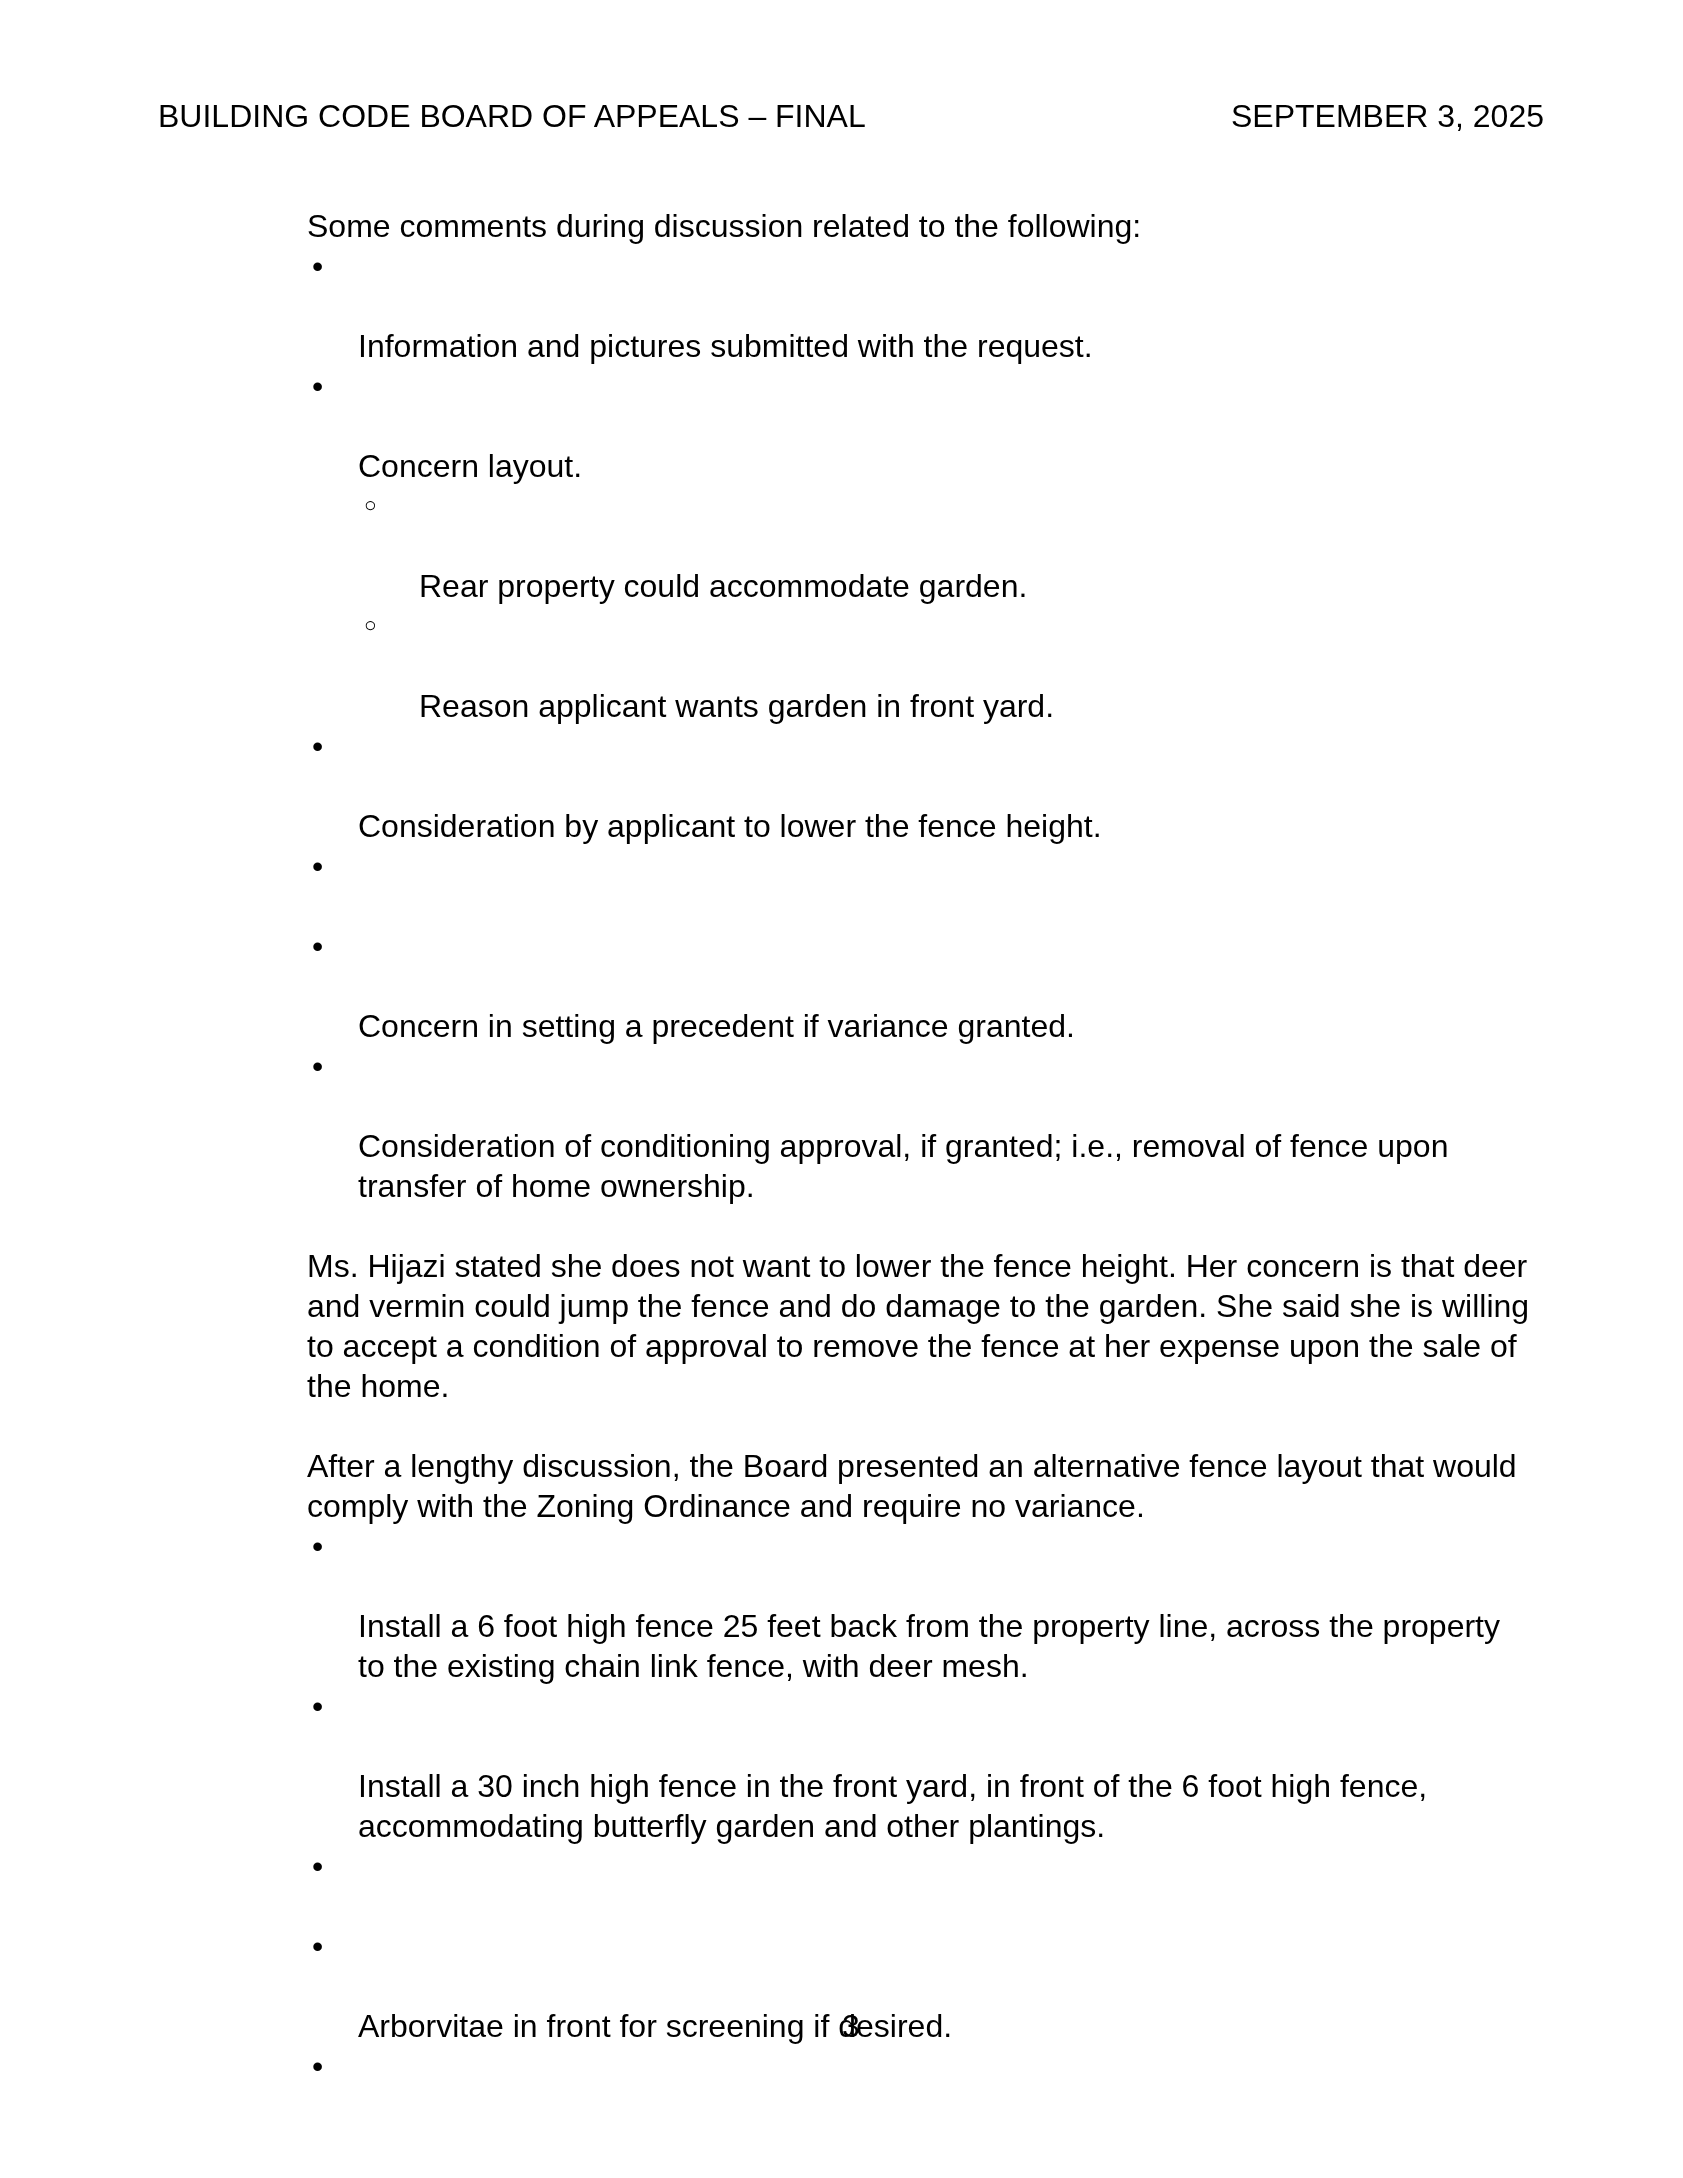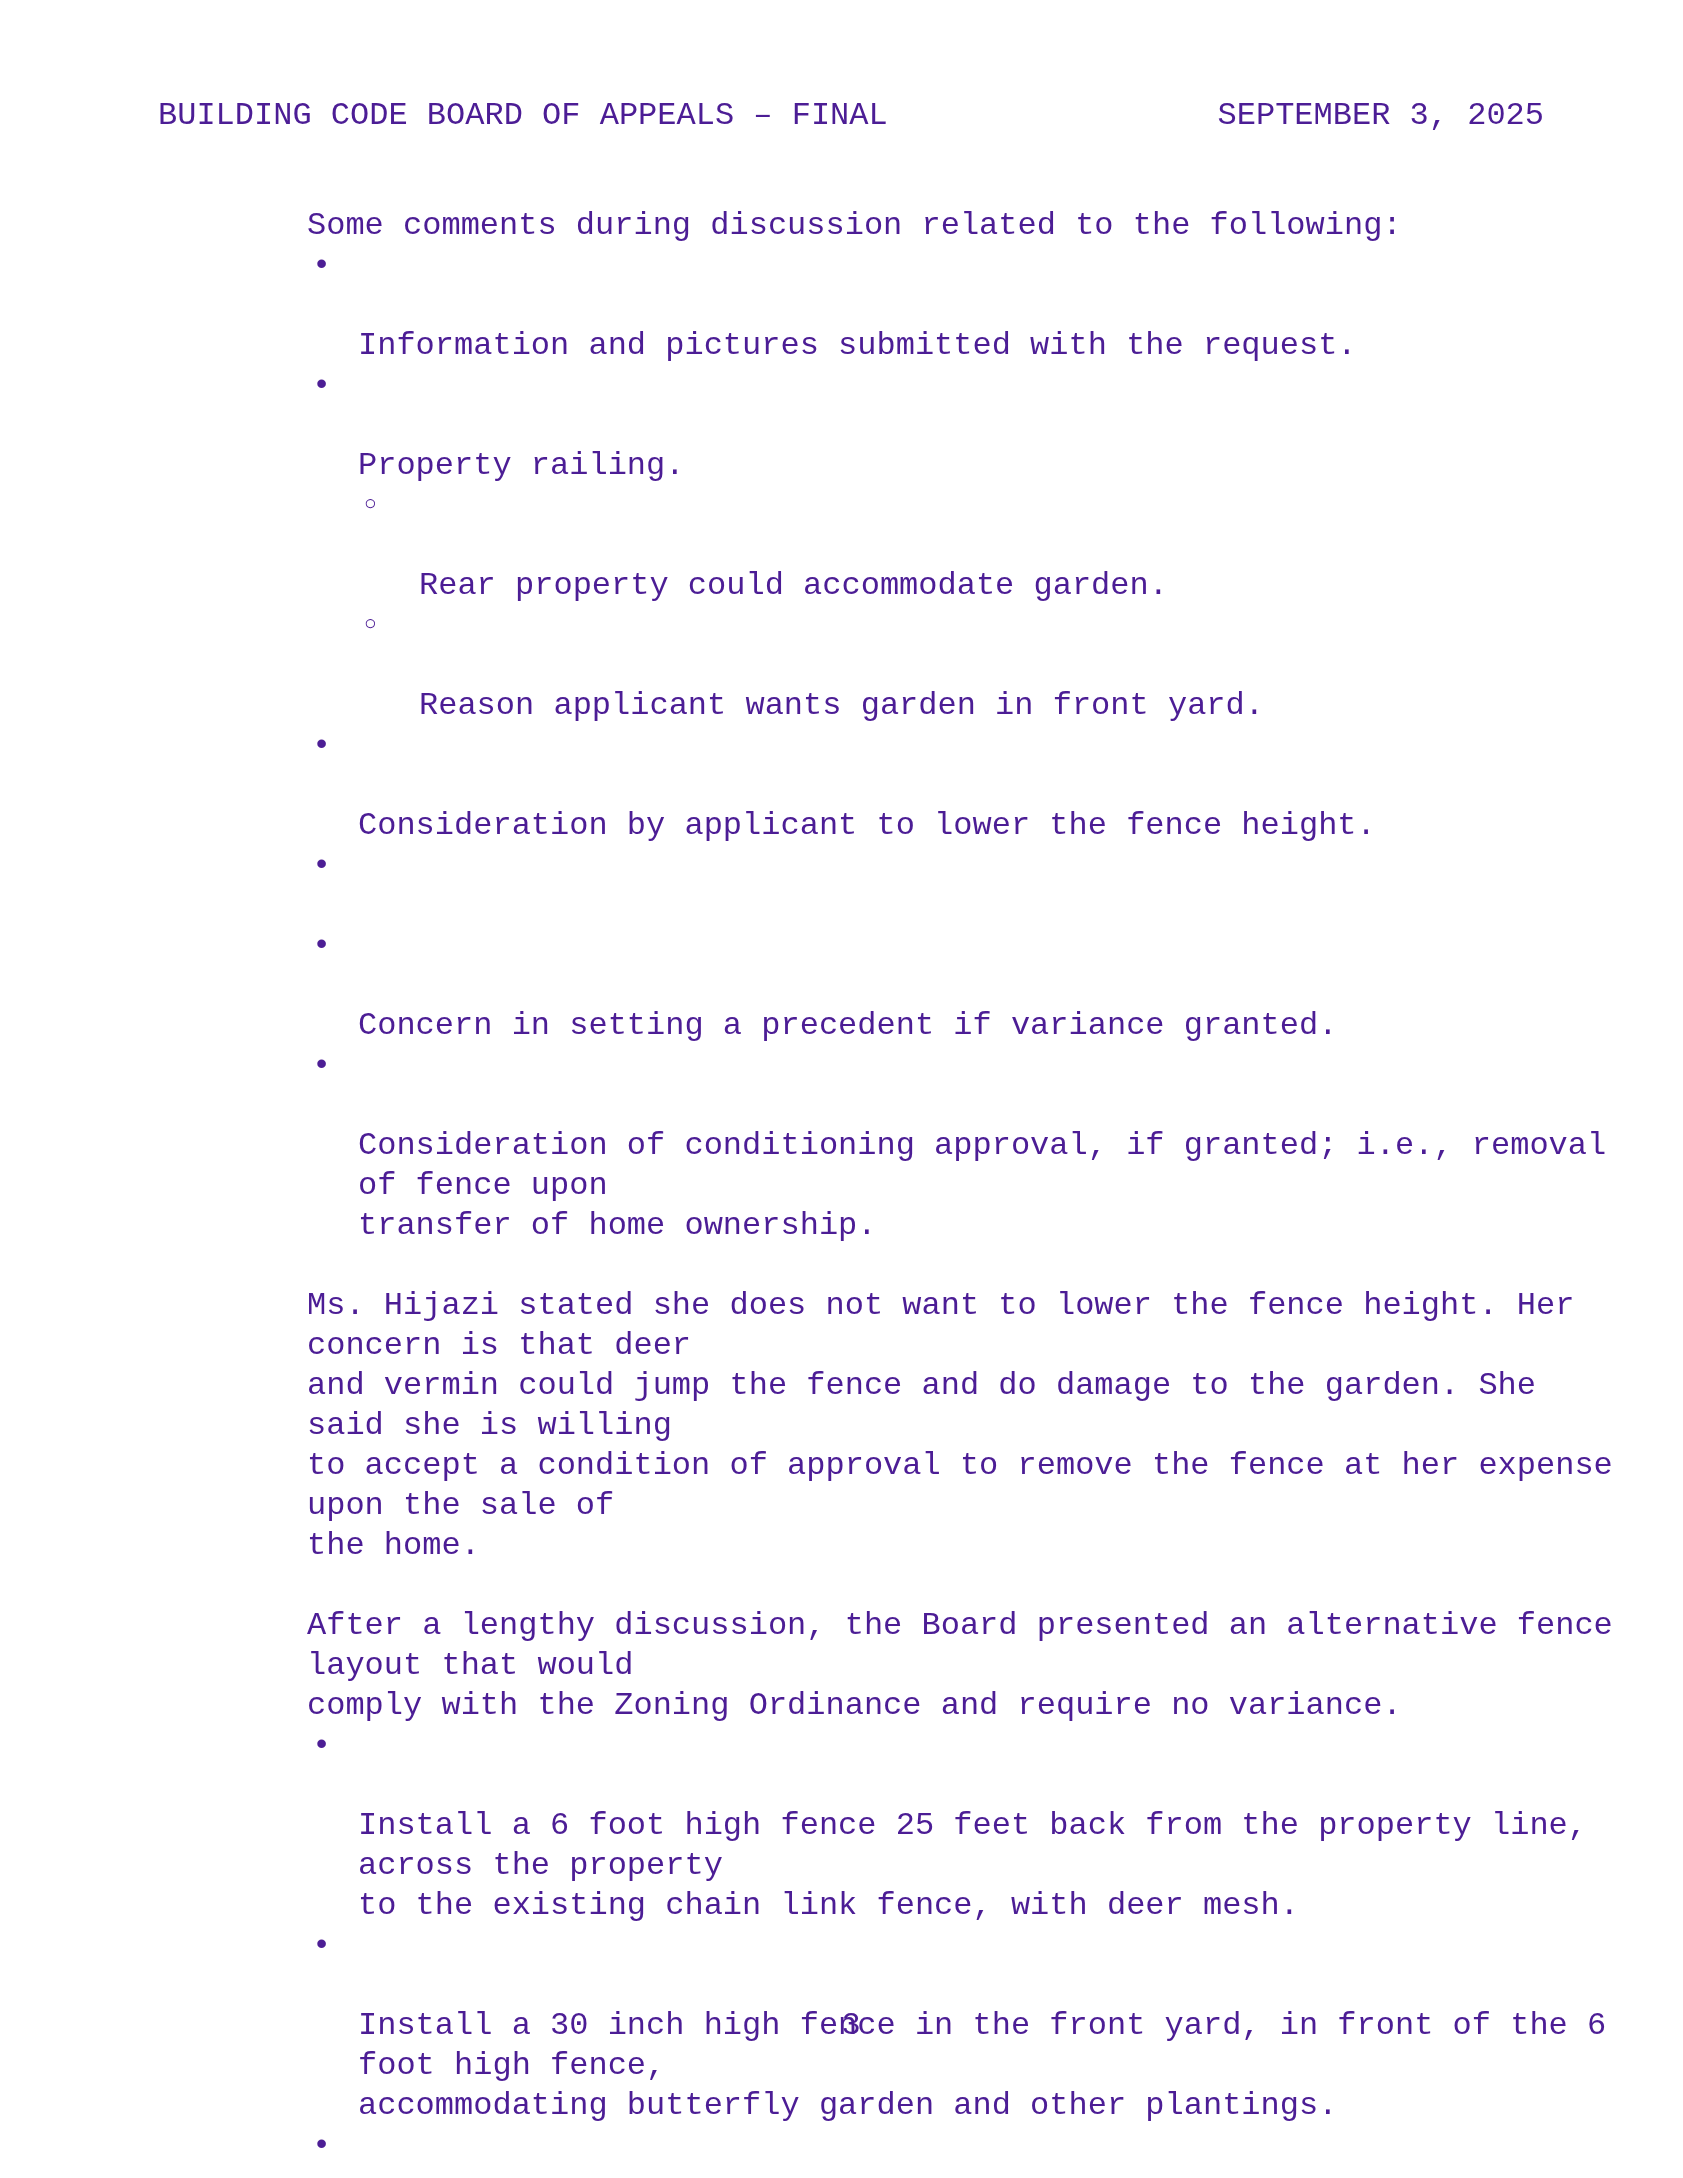--- a/index.html
+++ b/index.html
@@ -1,22 +1,22 @@
 <!DOCTYPE html>
 <html><head>
 <meta charset="utf-8">
 <style>
   html,body{margin:0;padding:0;background:#ffffff;}
   .page{
     position:relative;
     width:1683px;
     height:2178px;
     background:#ffffff;
-    color:#4c1d95;
-    font-family:Liberation Mono, monospace;
+    color:#000000;
+    font-family:Liberation Sans, sans-serif;
     font-size:32px;
     line-height:40px;
     overflow:hidden;
   }
   .header{
     position:absolute;
     top:96px;
     left:158px;
     width:1386px;
     display:flex;
@@ -55,21 +55,21 @@
   <div class="content">
 
     <p class="para">Some comments during discussion related to the following:</p>
 
     <div class="li">
       <span class="mk">•</span>
       <span>Information and pictures submitted with the request.</span>
     </div>
     <div class="li">
       <span class="mk">•</span>
-      <span>Property railing.</span>
+      <span>Concern layout.</span>
     </div>
     <div class="li2">
       <span class="mk">○</span>
       <span>Rear property could accommodate garden.</span>
     </div>
     <div class="li2">
       <span class="mk">○</span>
       <span>Reason applicant wants garden in front yard.</span>
     </div>
     <div class="li">

